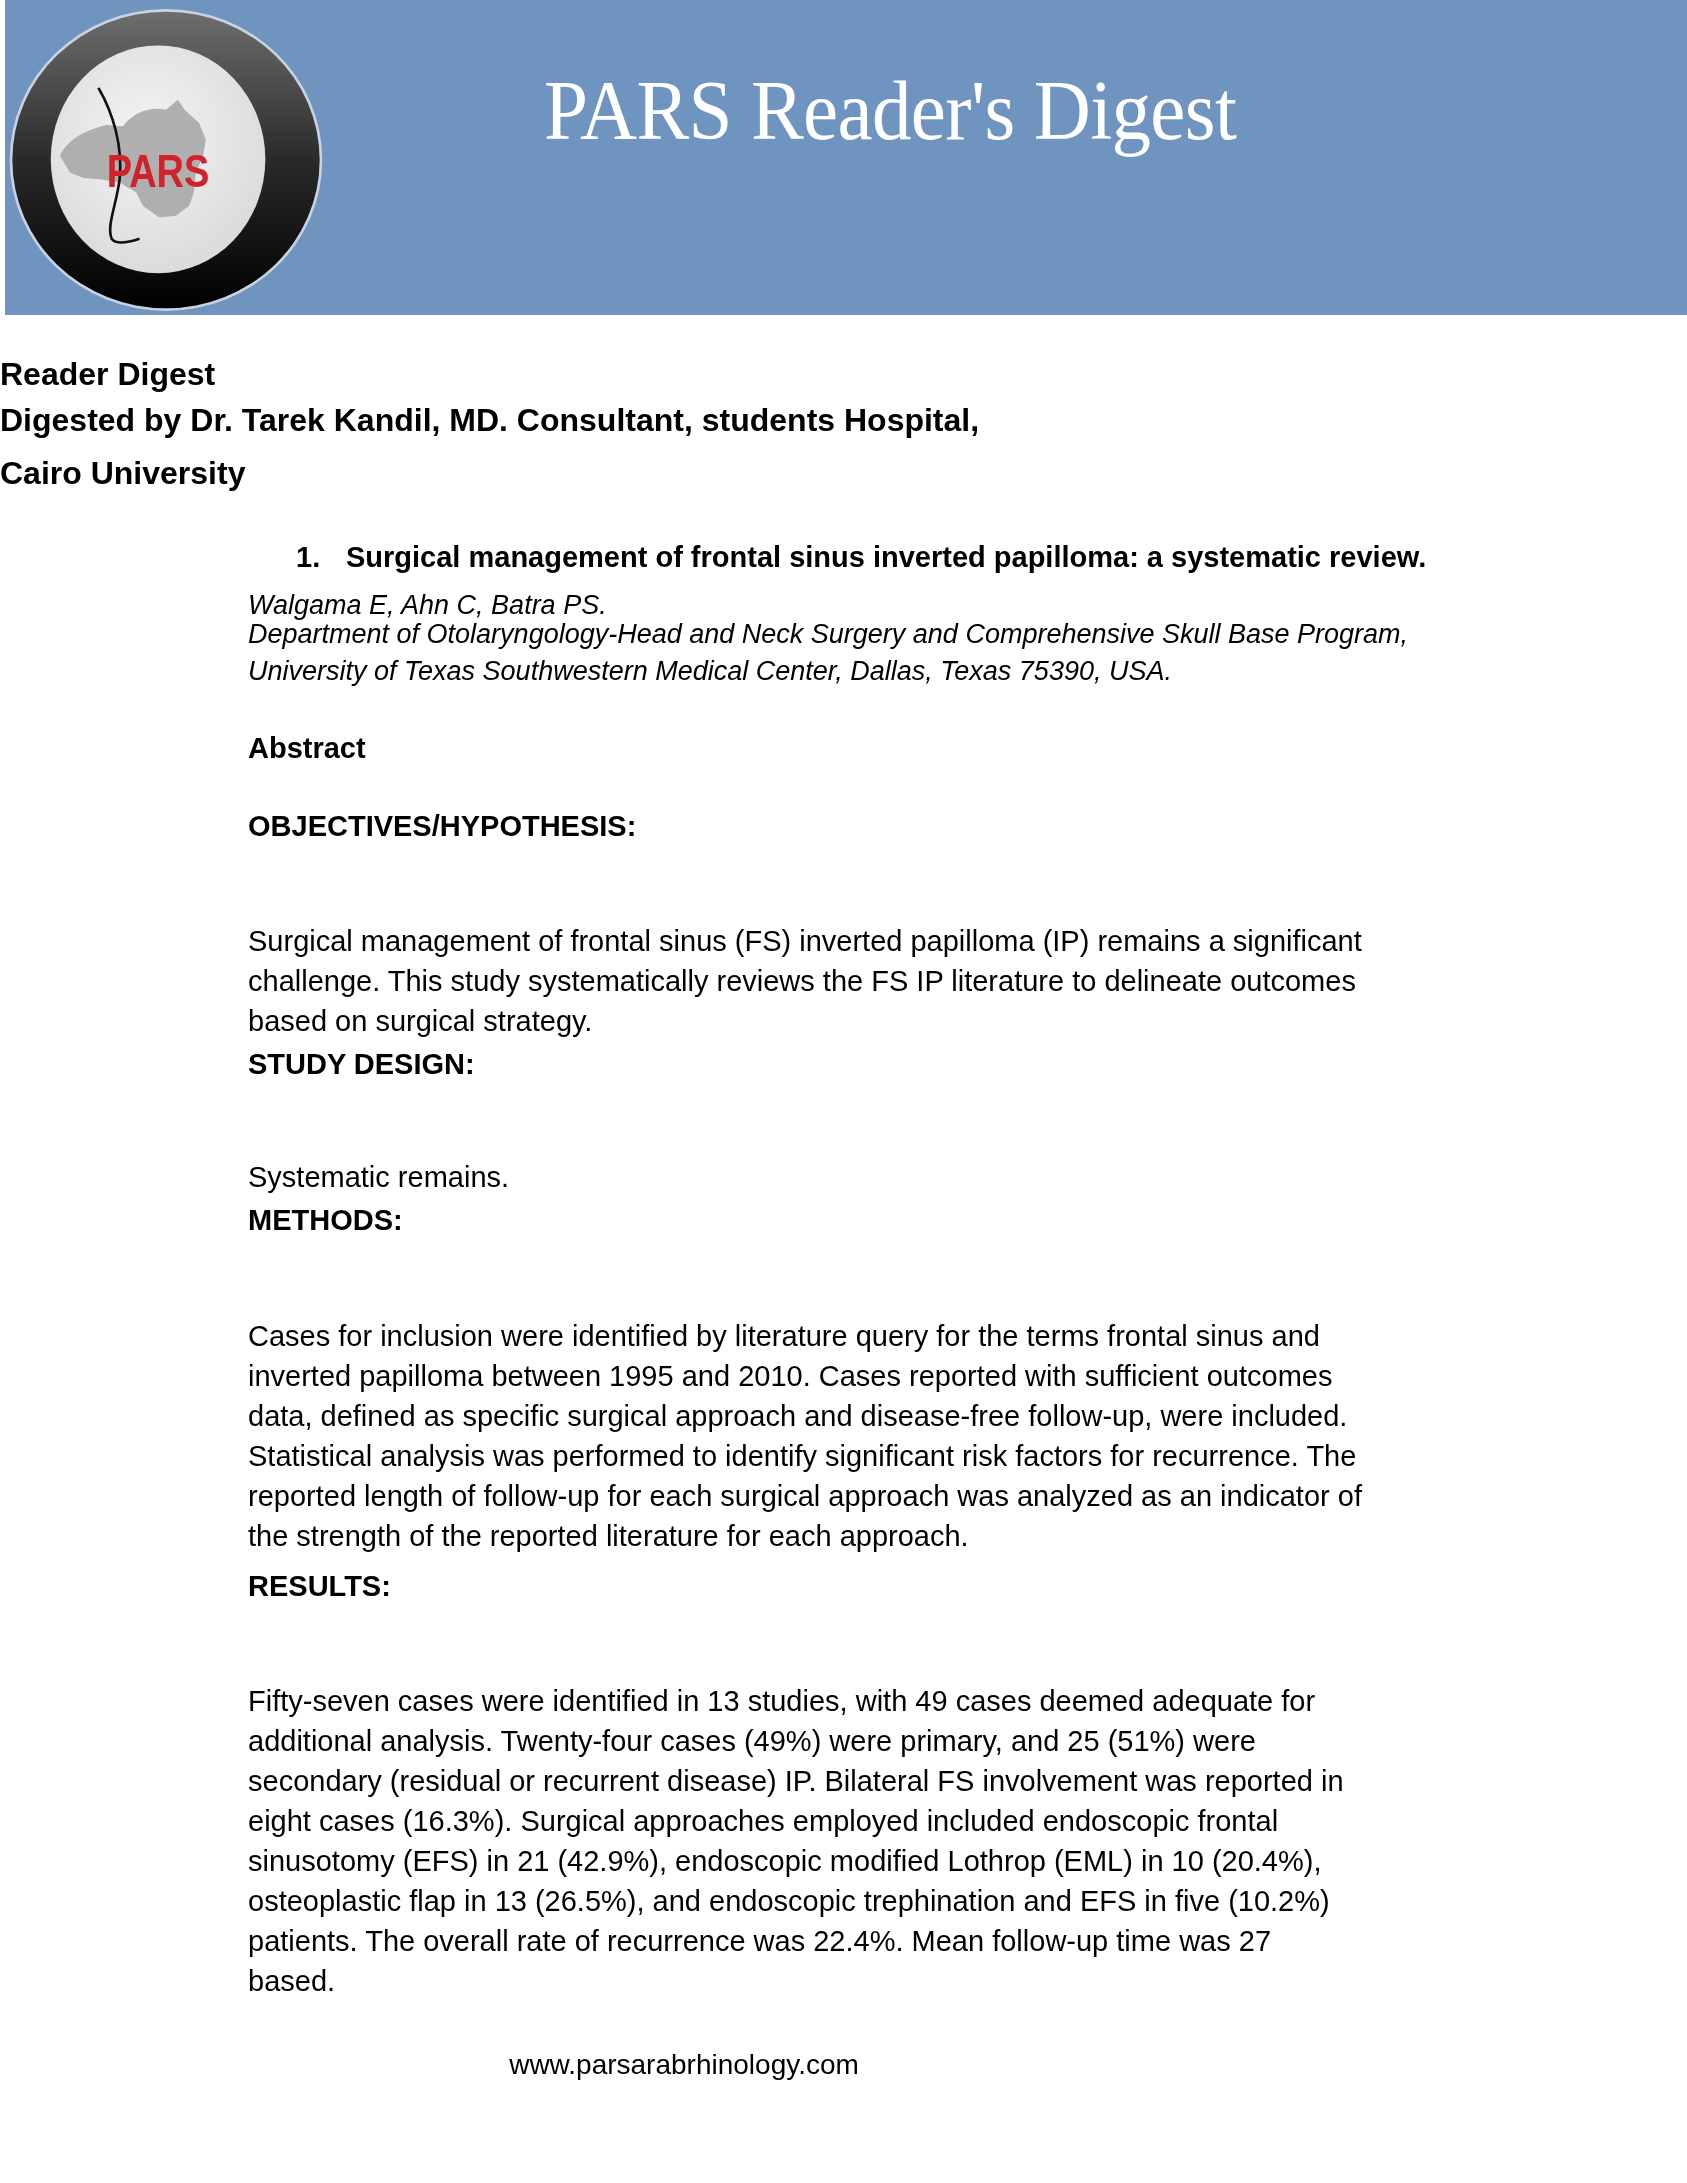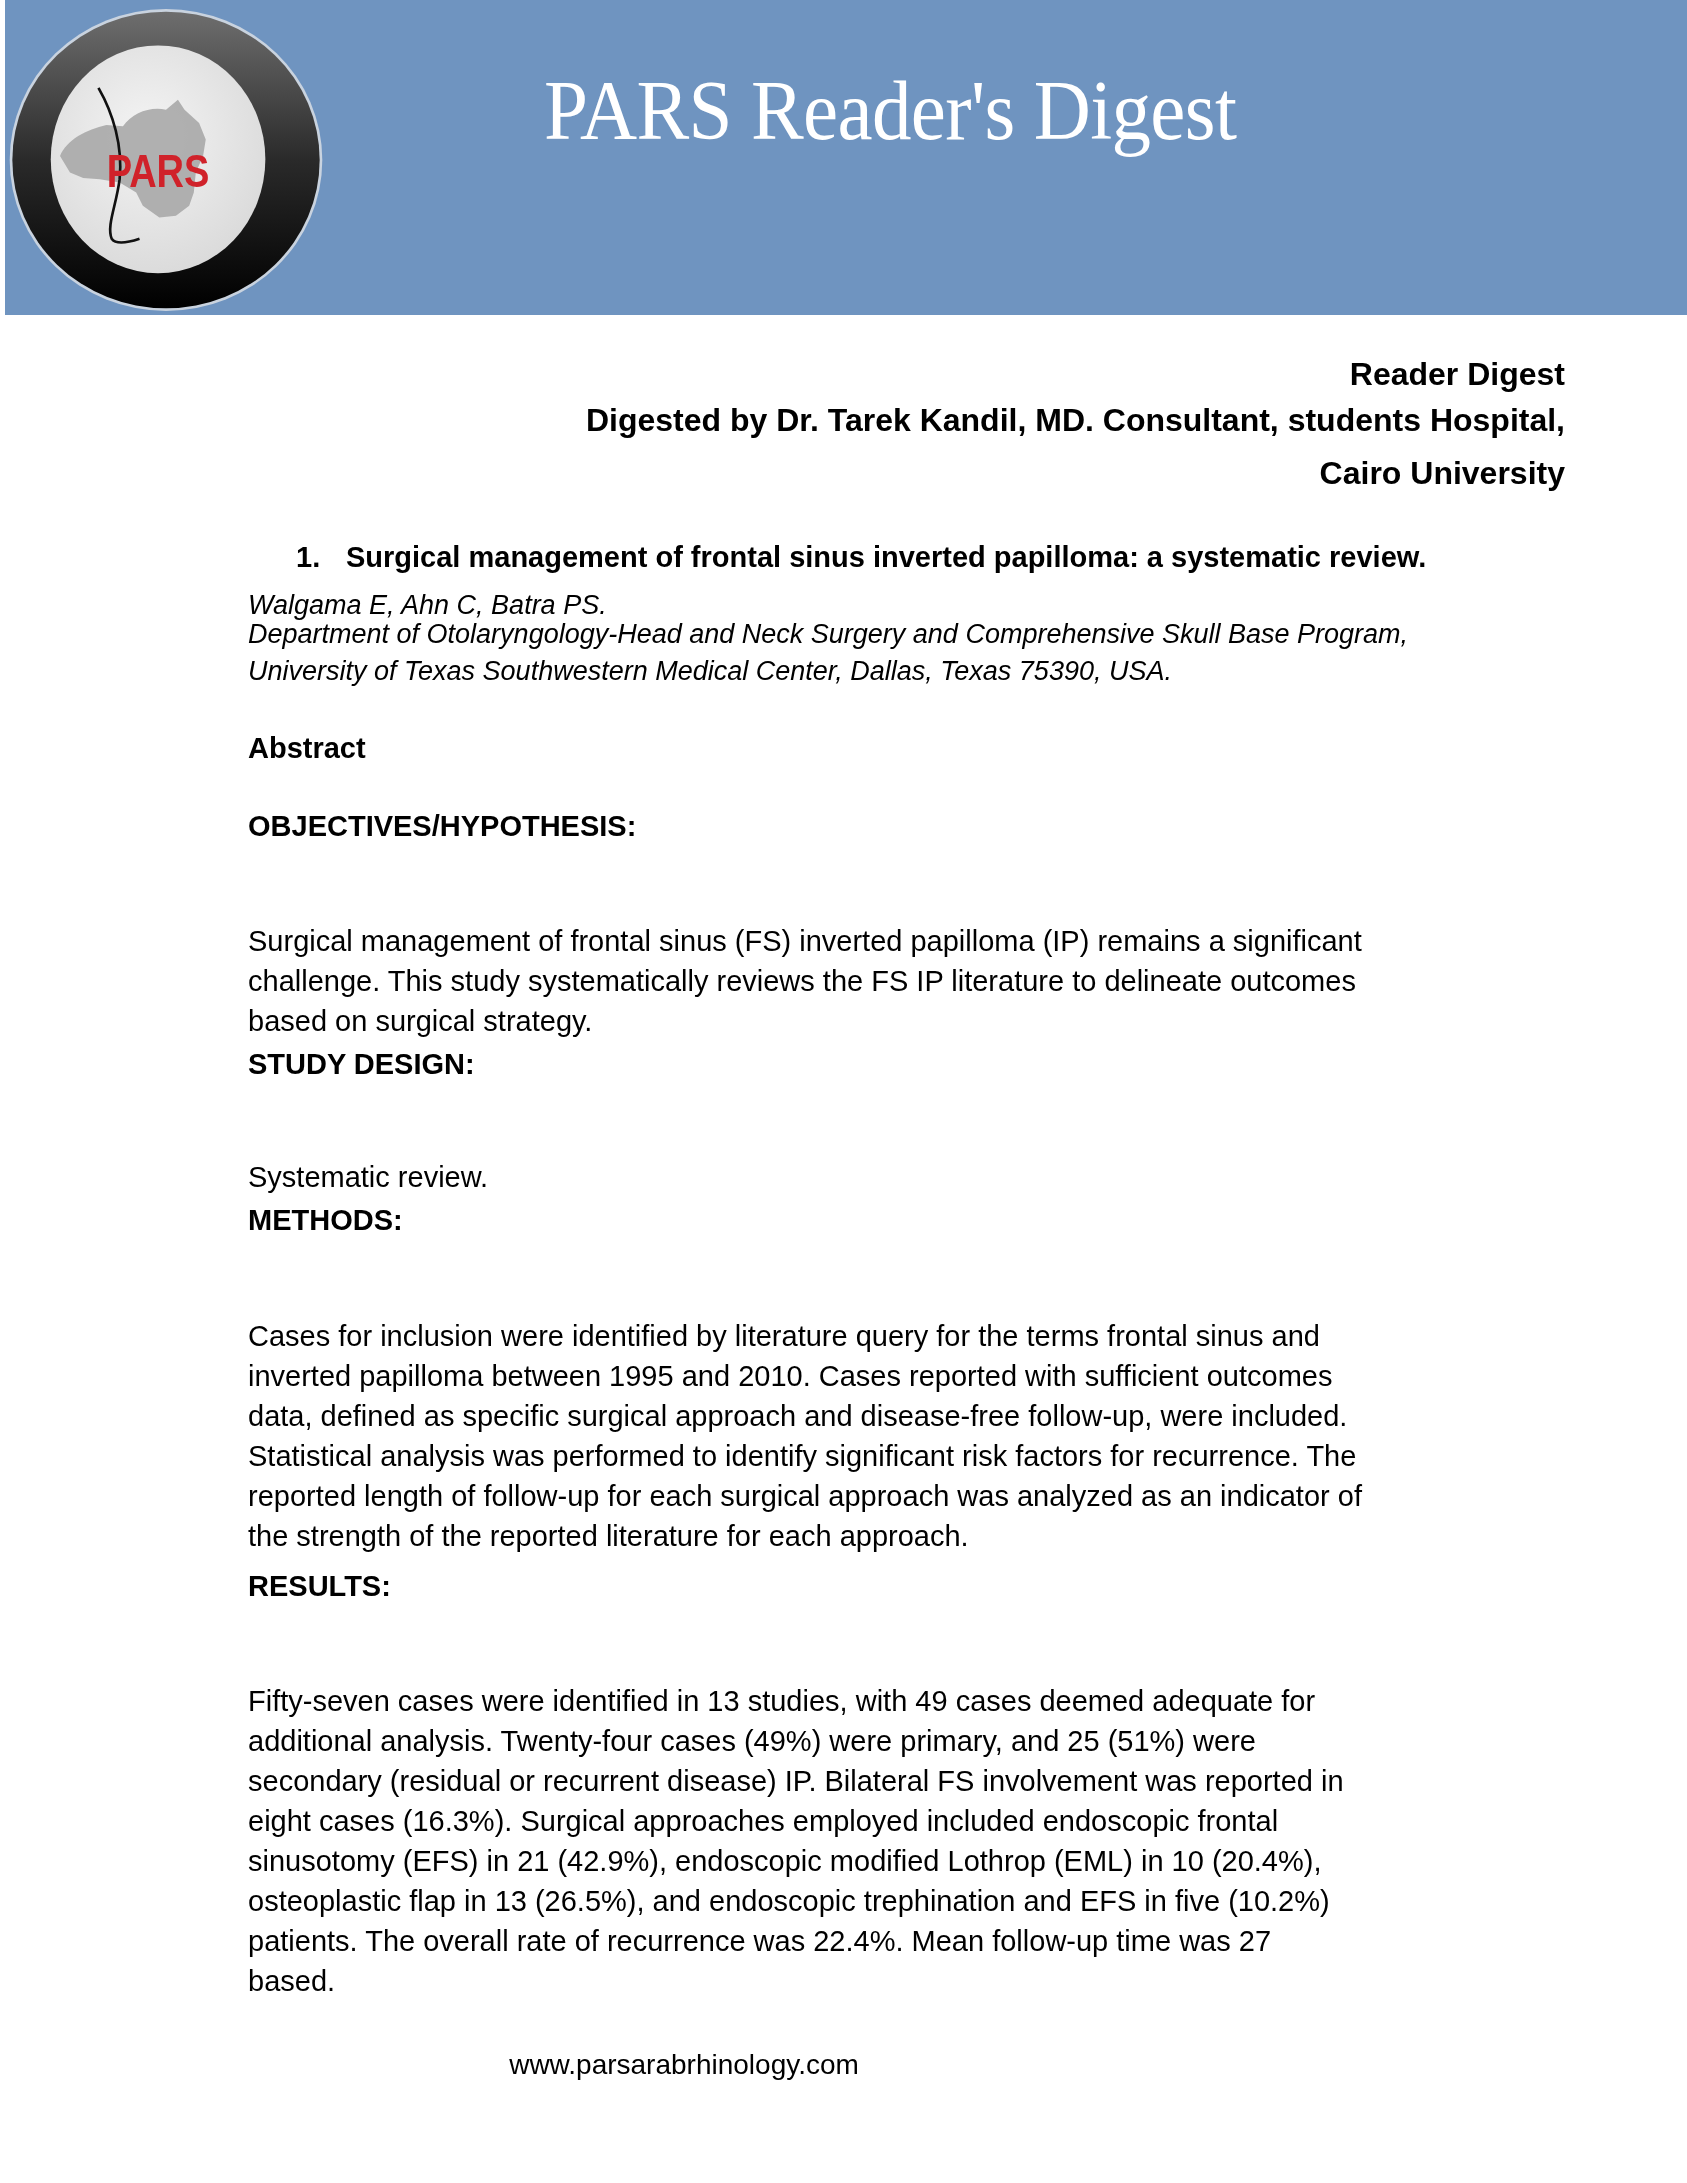--- a/index.html
+++ b/index.html
@@ -3,21 +3,21 @@
 <meta charset="utf-8">
 <style>
   html, body { margin: 0; padding: 0; background: #ffffff; }
   body { width: 1687px; height: 2183px; position: relative; overflow: hidden;
          font-family: "Liberation Sans", sans-serif; color: #000; }
   .banner { position: absolute; left: 5.3px; top: 0; width: 1682px; height: 315px; background: #6f94c0; }
   .logo { position: absolute; left: 6.6px; top: 6.6px; width: 318px; height: 306px; }
   .banner-title { position: absolute; left: 544px; top: 61px; font-family: "Liberation Serif", serif;
                   font-size: 85px; color: #ffffff; letter-spacing: -0.7px; white-space: nowrap;
                   transform: scaleX(0.93); transform-origin: left top; }
-  .center-head { position: absolute; left: 0; width: 1565px; text-align: right; font-weight: bold;
+  .center-head { position: absolute; left: 0; width: 1565px; text-align: left; font-weight: bold;
                  font-size: 32px; white-space: nowrap; }
   .article-title { position: absolute; left: 296px; top: 541px; font-size: 29px; font-weight: bold; white-space: nowrap; }
   .article-title .num { display: inline-block; width: 50px; }
   .article-title .ttl { text-decoration-thickness: 2.6px; text-underline-offset: 4px; }
   .ital { position: absolute; left: 248px; font-style: italic; font-size: 27px; white-space: nowrap; }
   .label { position: absolute; left: 248px; font-weight: bold; font-size: 29px; white-space: nowrap; }
   .para { position: absolute; left: 248px; font-size: 29px; line-height: 40px; white-space: nowrap; margin-top: 36px; }
   .para div { height: 40px; }
   .footer { position: absolute; left: 0; width: 1368px; top: 2049px; text-align: center; font-size: 28px; }
 </style>
@@ -64,21 +64,21 @@
 
 <div class="label" style="top:810px;">OBJECTIVES/HYPOTHESIS:</div>
 <div class="para" style="top:885px;">
   <div>Surgical management of frontal sinus (FS) inverted papilloma (IP) remains a significant</div>
   <div>challenge. This study systematically reviews the FS IP literature to delineate outcomes</div>
   <div>based on surgical strategy.</div>
 </div>
 
 <div class="label" style="top:1048px;">STUDY DESIGN:</div>
 <div class="para" style="top:1121px;">
-  <div>Systematic review.</div>
+  <div>Systematic remains.</div>
 </div>
 
 <div class="label" style="top:1204px;">METHODS:</div>
 <div class="para" style="top:1280px;">
   <div>Cases for inclusion were identified by literature query for the terms frontal sinus and</div>
   <div>inverted papilloma between 1995 and 2010. Cases reported with sufficient outcomes</div>
   <div>data, defined as specific surgical approach and disease-free follow-up, were included.</div>
   <div>Statistical analysis was performed to identify significant risk factors for recurrence. The</div>
   <div>reported length of follow-up for each surgical approach was analyzed as an indicator of</div>
   <div>the strength of the reported literature for each approach.</div>

